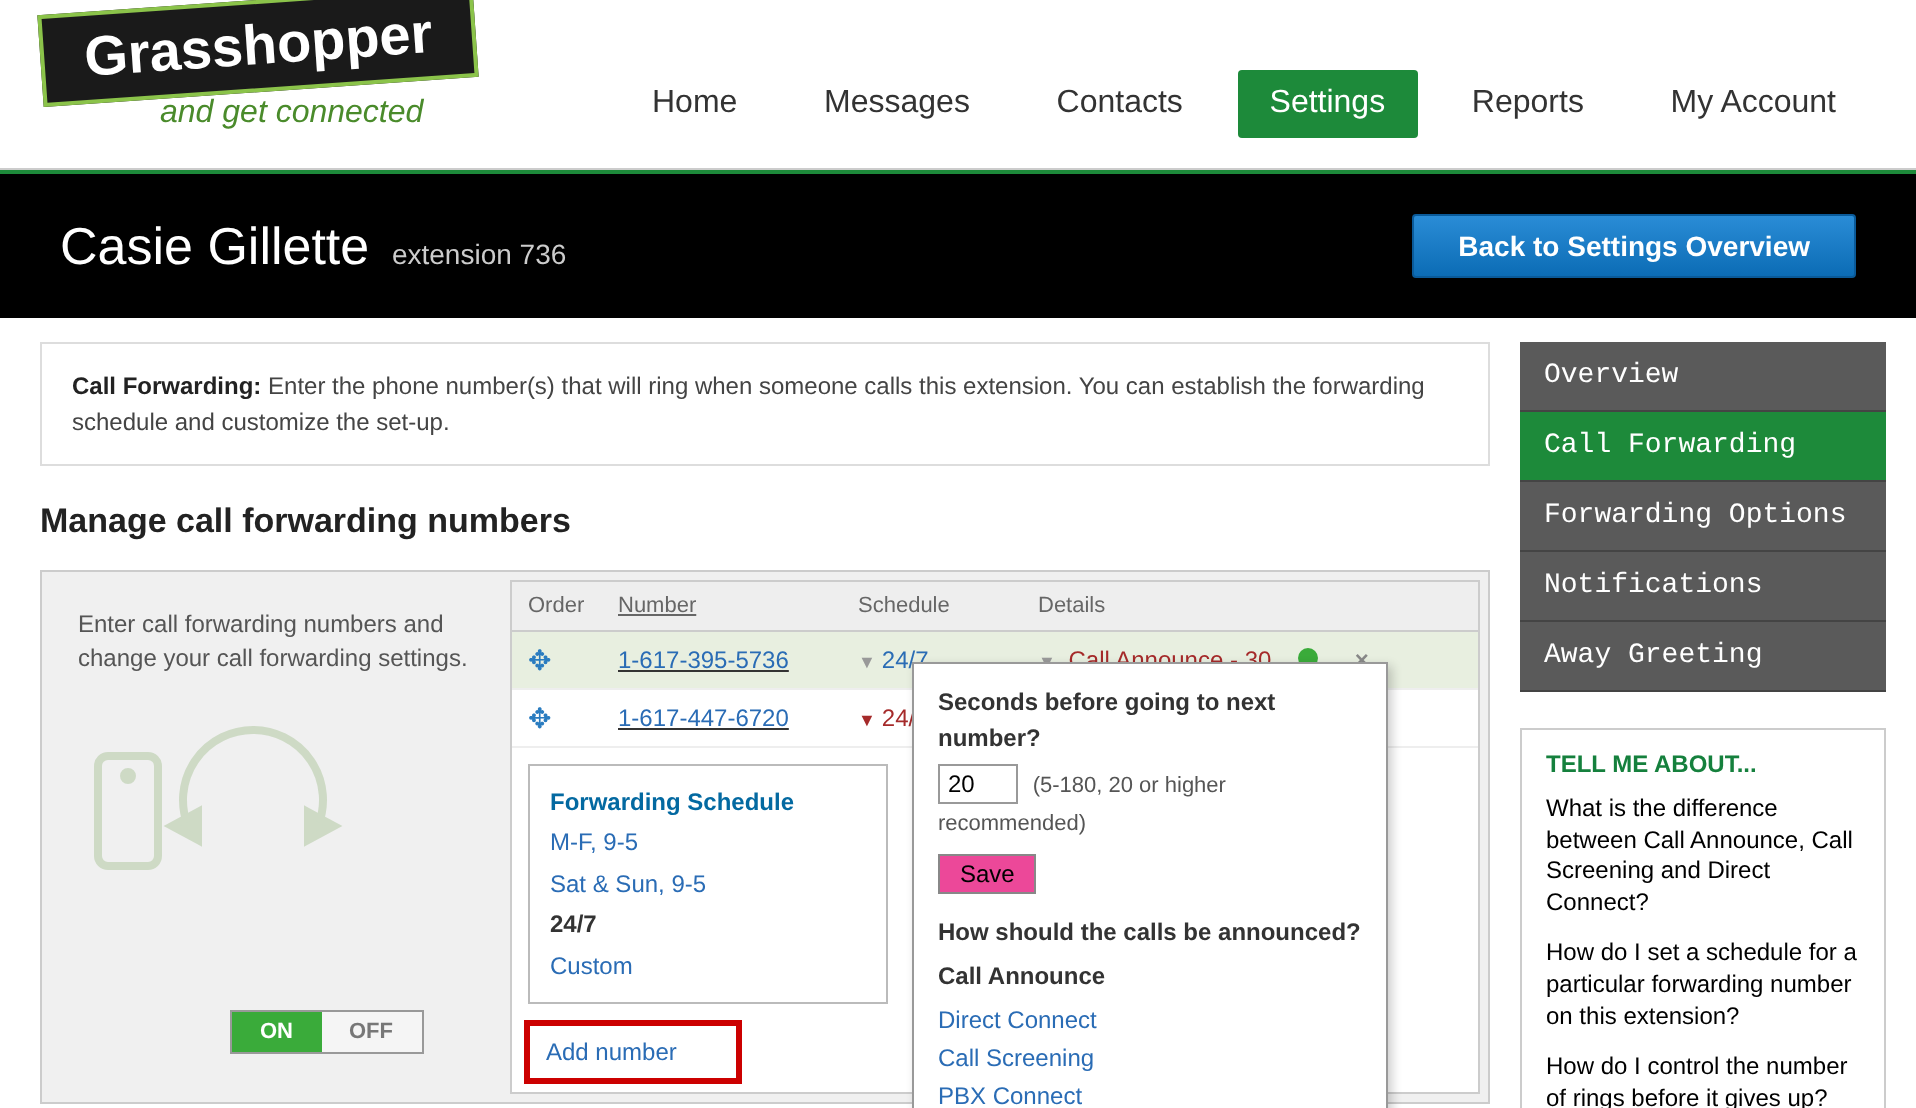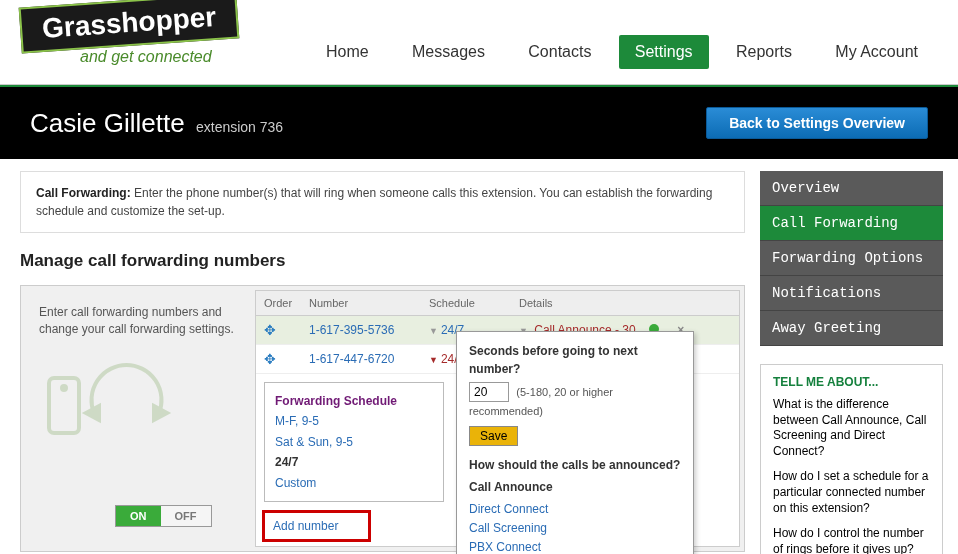--- a/index.html
+++ b/index.html
@@ -27,43 +27,43 @@
 .panel-left .desc { line-height: 1.4; }
 .phone-graphic { margin-top: 20px; opacity: 0.25; }
 .toggle { display: flex; position: absolute; bottom: 20px; left: 90px; border: 1px solid #999; }
 .toggle div { padding: 4px 14px; font-size: 11px; font-weight: bold; }
 .toggle .on { background: #3aab3a; color: #fff; }
 .toggle .off { background: #f5f5f5; color: #777; }
 .panel-right { flex: 1; background: #fff; border: 1px solid #ccc; position: relative; }
 .tbl-head { display: flex; background: #eee; border-bottom: 1px solid #ccc; font-size: 11px; color: #666; }
 .tbl-head div { padding: 6px 8px; }
 .col-order { width: 45px; }
-.col-number { width: 120px; }
+.col-number { width: 120px; text-decoration: underline; }
 .col-sched { width: 90px; }
 .col-details { flex: 1; }
 .row { display: flex; align-items: center; border-bottom: 1px solid #eee; font-size: 12px; }
 .row > div { padding: 6px 8px; }
 .row .move-icon { color: #2a7cc0; font-size: 14px; cursor: move; }
 .row .num-link { color: #2a6cb5; cursor: pointer; }
 .row .sched-link { color: #2a6cb5; cursor: pointer; }
 .row .details-link { color: #a52a2a; cursor: pointer; }
 .tri { font-size: 9px; color: #999; margin-right: 3px; }
 .status-dot { width: 10px; height: 10px; background: #3aab3a; border-radius: 50%; display: inline-block; margin-left: 10px; }
 .close-x { color: #888; margin-left: 15px; cursor: pointer; font-weight: bold; }
 .sched-box { border: 1px solid #bbb; margin: 8px; padding: 8px 10px; width: 180px; font-size: 12px; line-height: 1.7; }
-.sched-box .title { font-weight: bold; color: #701a75; }
+.sched-box .title { font-weight: bold; color: #0369a1; }
 .sched-box .link { color: #2a6cb5; cursor: pointer; }
 .sched-box .bold { font-weight: bold; color: #333; }
 .add-num-box { border: 3px solid #cc0000; display: inline-block; padding: 6px 30px 6px 8px; margin: 0 0 4px 6px; }
 .add-num-box a { color: #2a6cb5; font-size: 12px; text-decoration: none; }
 .popover { position: absolute; left: 200px; top: 40px; width: 238px; background: #fff; border: 1px solid #999; box-shadow: 2px 2px 5px rgba(0,0,0,0.2); padding: 10px 12px; font-size: 12px; line-height: 1.5; z-index: 10; }
 .popover .q { font-weight: bold; color: #333; margin-bottom: 4px; }
 .popover input[type="text"] { width: 40px; border: 1px solid #999; padding: 2px 4px; font-size: 12px;}
 .popover .hint { color: #555; font-size: 11px; margin-left: 4px; }
-.popover .save-btn { margin-top: 6px; padding: 2px 10px; font-size: 12px; border: 1px solid #888; background: #eab308; cursor: pointer; }
+.popover .save-btn { margin-top: 6px; padding: 2px 10px; font-size: 12px; border: 1px solid #888; background: #ec4899; cursor: pointer; }
 .popover .sub { margin-top: 10px; }
 .popover .link { color: #2a6cb5; cursor: pointer; display: block; line-height: 1.6; }
 .side-nav { margin-top: 12px; font-family: Liberation Mono, monospace; }
 .side-nav a { display: block; background: #5a5a5a; color: #fff; padding: 9px 12px; font-size: 14px; border-bottom: 1px solid #444; cursor: pointer; text-decoration: none; }
 .side-nav a.active { background: #1d8a3a; }
 .tell-me { border: 1px solid #ccc; margin-top: 18px; padding: 10px 12px; background: #fff; }
 .tell-me .title { font-size: 12px; font-weight: bold; color: #15803d; margin-bottom: 8px; }
 .tell-me a { color: #000000; font-size: 12px; display: block; margin-bottom: 10px; line-height: 1.3; text-decoration: none; }
 svg.phone-svg { width: 140px; height: 90px; }
 </style>
@@ -184,17 +184,17 @@
       <a>Overview</a>
       <a class="active">Call Forwarding</a>
       <a>Forwarding Options</a>
       <a>Notifications</a>
       <a>Away Greeting</a>
     </div>
 
     <div class="tell-me">
       <div class="title">TELL ME ABOUT...</div>
       <a>What is the difference between Call Announce, Call Screening and Direct Connect?</a>
-      <a>How do I set a schedule for a particular connected number on this extension?</a>
+      <a>How do I set a schedule for a particular forwarding number on this extension?</a>
       <a>How do I control the number of rings before it gives up?</a>
     </div>
   </div>
 </div>
 
 </body></html>

